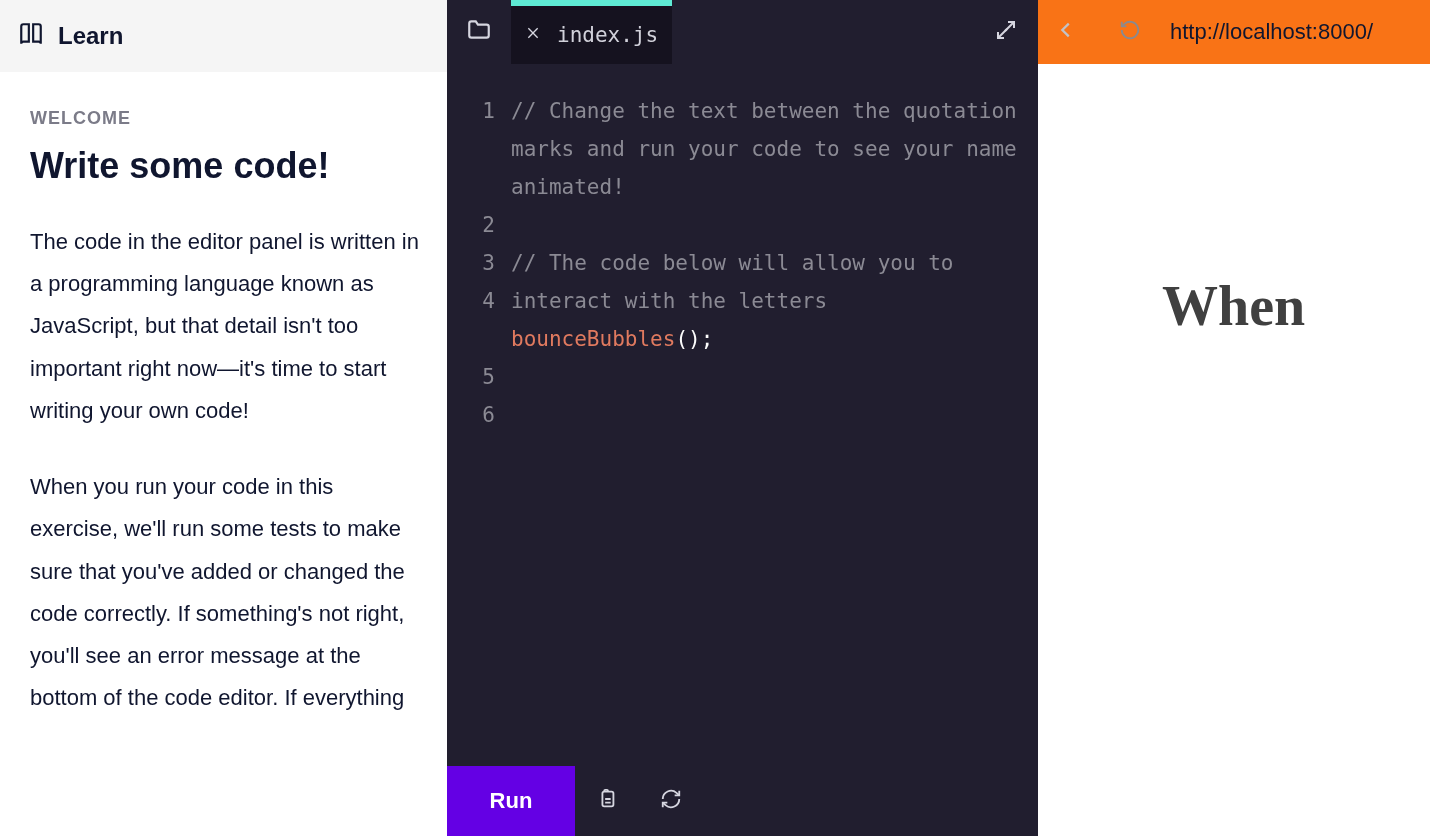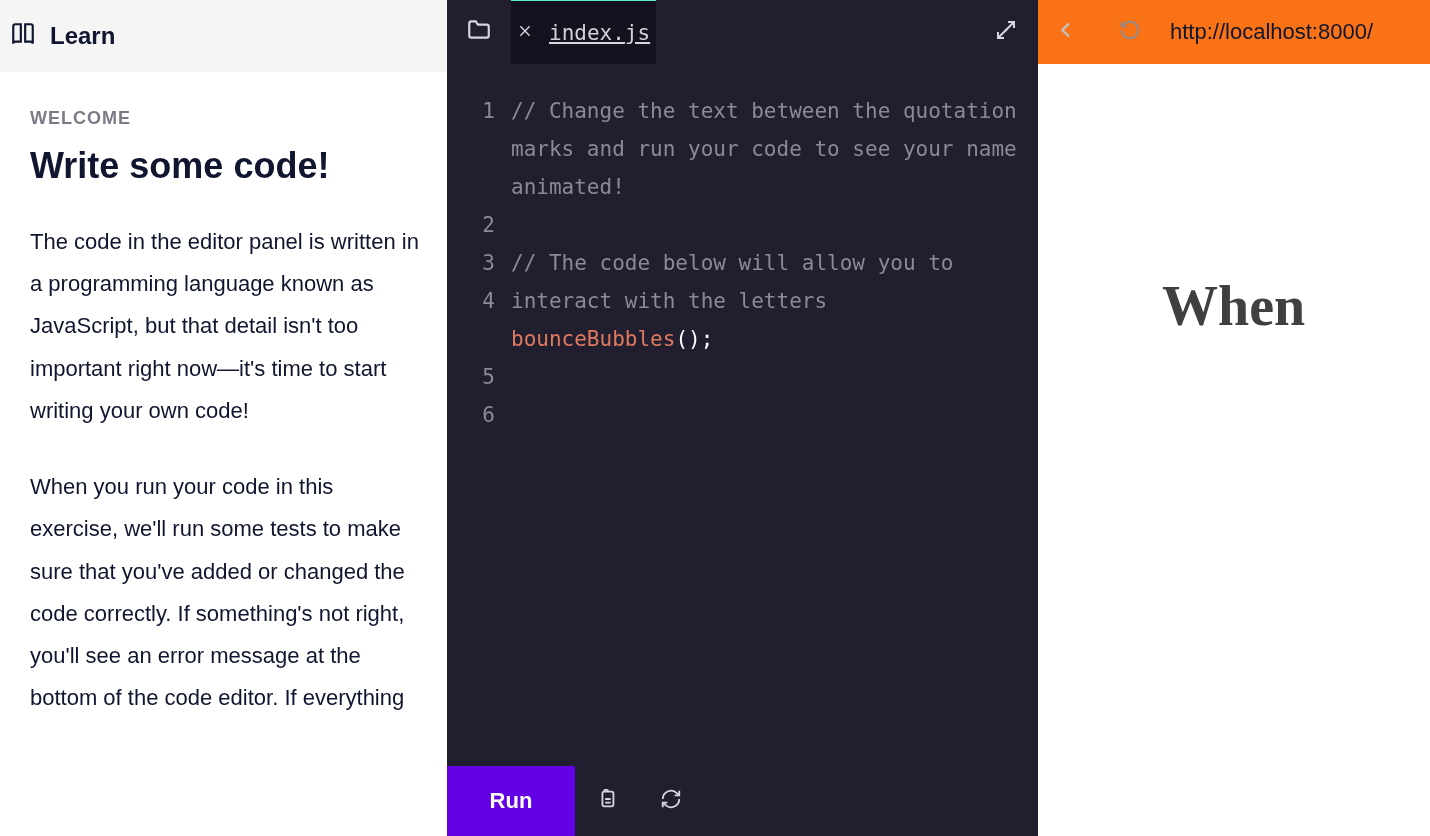--- a/index.html
+++ b/index.html
@@ -1,33 +1,33 @@
 <!DOCTYPE html>
 <html><head>
 <meta charset="utf-8">
 <style>
   * { box-sizing: border-box; margin: 0; padding: 0; }
   html, body { width: 1430px; height: 836px; font-family: -apple-system, BlinkMacSystemFont, "Segoe UI", Helvetica, Arial, sans-serif; overflow: hidden; }
   body { display: flex; }
 
   
   .learn-pane { width: 447px; height: 100%; display: flex; flex-direction: column; background: #fff; }
-  .learn-header { height: 72px; background: #f5f5f5; display: flex; align-items: center; padding-left: 10px; gap: 14px; }
+  .learn-header { height: 72px; background: #f5f5f5; display: flex; align-items: center; padding-left: 18px; gap: 14px; }
   .learn-header svg { stroke: #10162F; }
   .learn-header-title { font-weight: 700; font-size: 24px; color: #10162F; }
   .learn-body { flex: 1; padding: 36px 28px 0 30px; overflow: hidden; }
   .learn-eyebrow { font-size: 18px; font-weight: 700; letter-spacing: 1px; color: #7b7b88; }
   .learn-title { font-size: 36px; font-weight: 800; color: #10162F; margin-top: 16px; }
   .learn-para { font-size: 22px; line-height: 1.92; color: #10162F; margin-top: 34px; }
 
   
   .editor-pane { width: 591px; height: 100%; display: flex; flex-direction: column; background: #211E2F; color: #d6d6e0; }
   .editor-tabs { height: 64px; display: flex; align-items: stretch; }
   .folder-btn { width: 64px; display: flex; align-items: center; justify-content: center; cursor: pointer; }
-  .tab { display: flex; align-items: center; gap: 16px; padding: 0 6px; background: #15121F; border-top: 1px solid #5eead4; text-decoration: underline; }
+  .tab { display: flex; align-items: center; gap: 16px; padding: 0 14px; background: #15121F; border-top: 6px solid #5eead4; }
   .tab-close { cursor: pointer; }
   .tab-name { font-family: "SFMono-Regular", Menlo, Consolas, monospace; font-size: 21px; color: #d1d1da; }
   .tab-spacer { flex: 1; }
   .expand-btn { width: 64px; display: flex; align-items: center; justify-content: center; cursor: pointer; }
 
   .code-area { flex: 1; display: flex; font-family: "SFMono-Regular", Menlo, Consolas, monospace; font-size: 21px; line-height: 38px; padding-top: 28px; overflow: hidden; }
   .gutter { width: 64px; text-align: right; padding-right: 16px; color: #8b8a94; user-select: none; }
   .gutter div { height: 38px; }
   .code-lines { flex: 1; padding-right: 12px; }
   .code-lines .row { min-height: 38px; }

